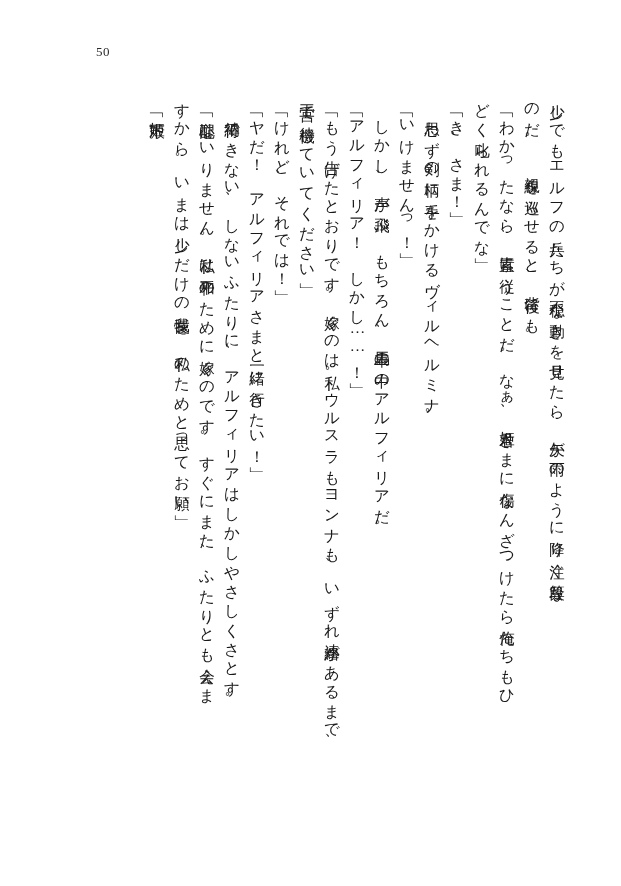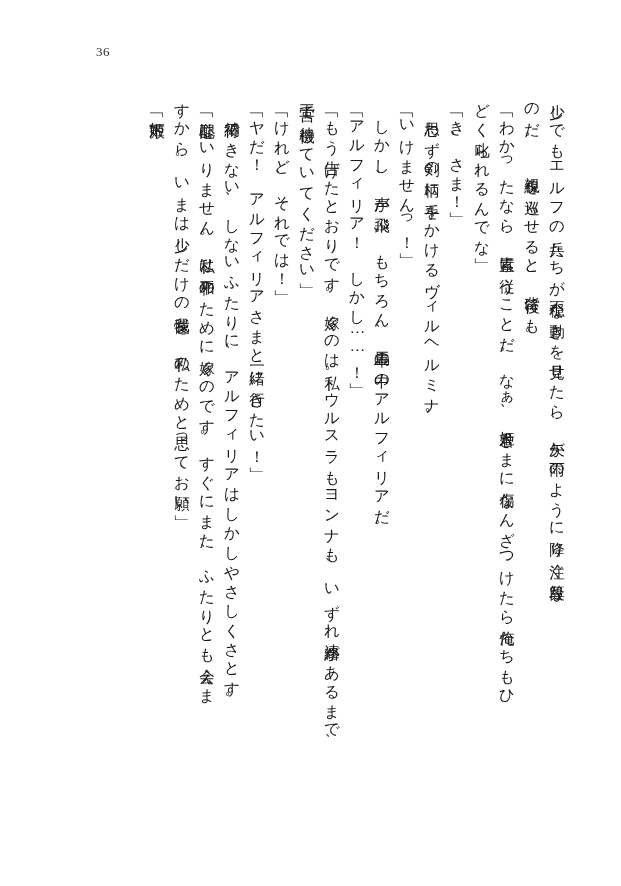--- a/index.html
+++ b/index.html
@@ -50,21 +50,21 @@
     color: #191919;
   }
   .col.indent {
     padding-top: 16px;
   }
 </style>
 </head>
 <body>
 
 <div class="page">
-  <div class="page-number">36</div>
+  <div class="page-number">50</div>
   <div class="body-text">
       <div class="col">少しでもエルフの兵たちが不穏な動きを見せたら、矢が雨のように降り注ぐ算段な</div>
       <div class="col">のだ。　視線を巡らせると、背後にも。</div>
       <div class="col indent">「わかったなら、素直に従うことだ。なぁ、姫君さまに傷なんざつけたら俺たちもひ</div>
       <div class="col">どく叱られるんでな」</div>
       <div class="col indent">「き、さま！」</div>
       <div class="col">　思わず剣の柄に手をかけるヴィルヘルミナ。</div>
       <div class="col indent">「いけませんっ！」</div>
       <div class="col">　しかし、声が飛ぶ。もちろん、馬車の中のアルフィリアだ。</div>
       <div class="col indent">「アルフィリア！　しかし……！」</div>

